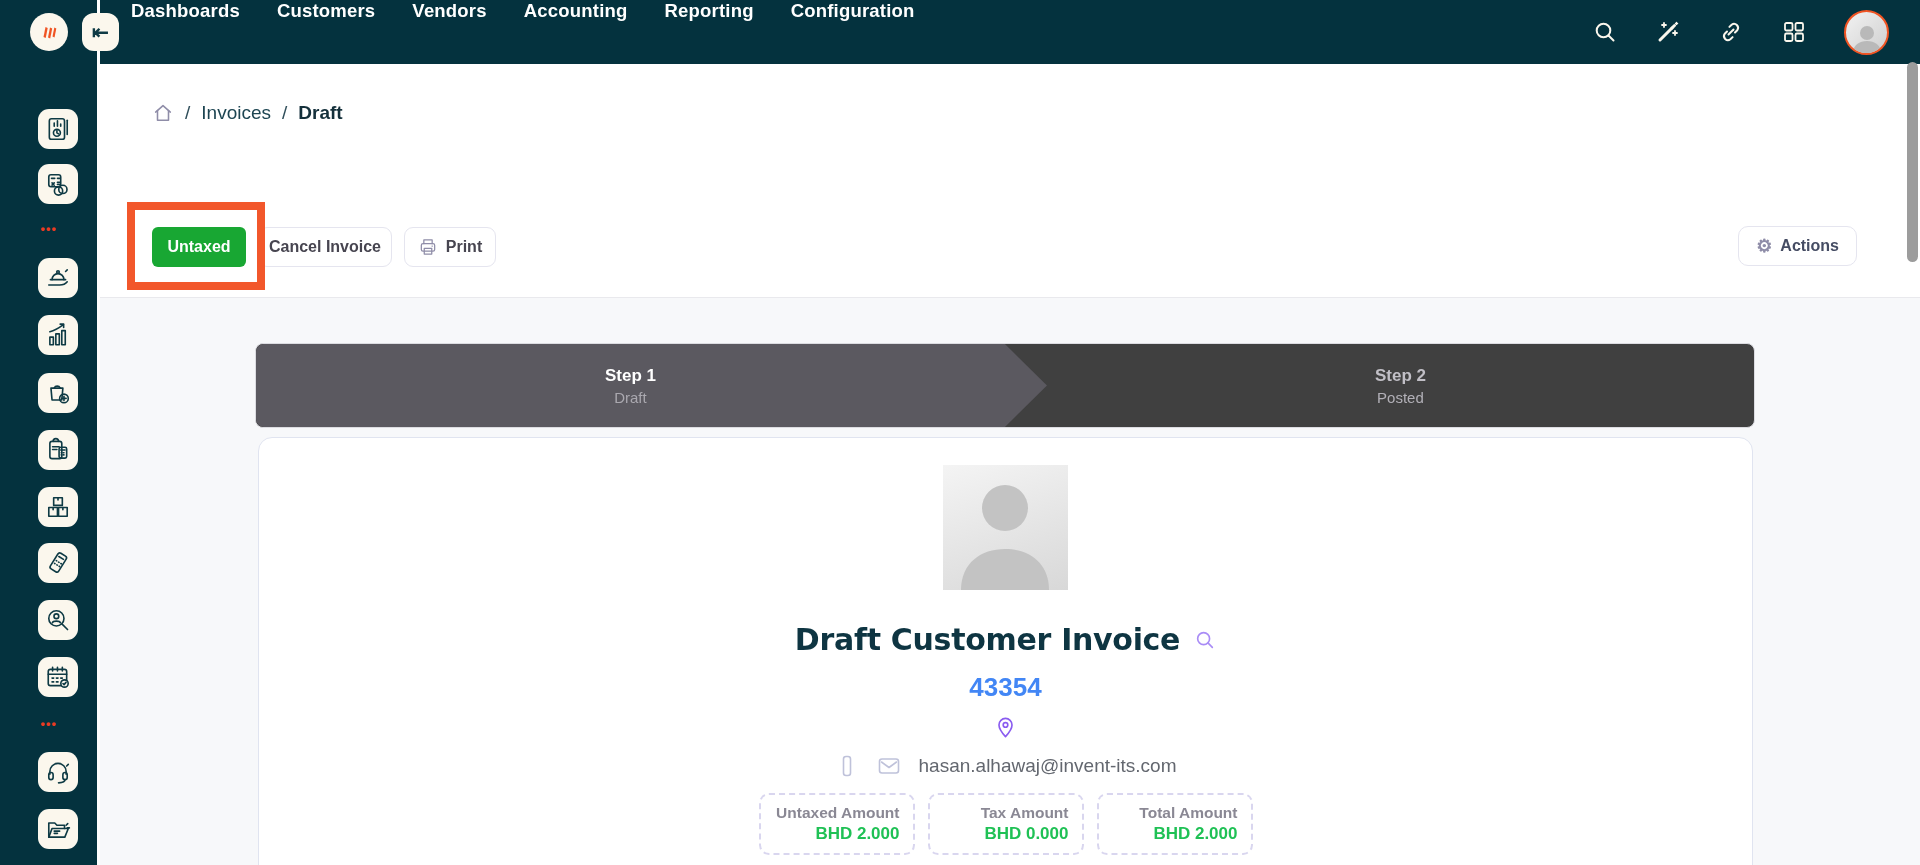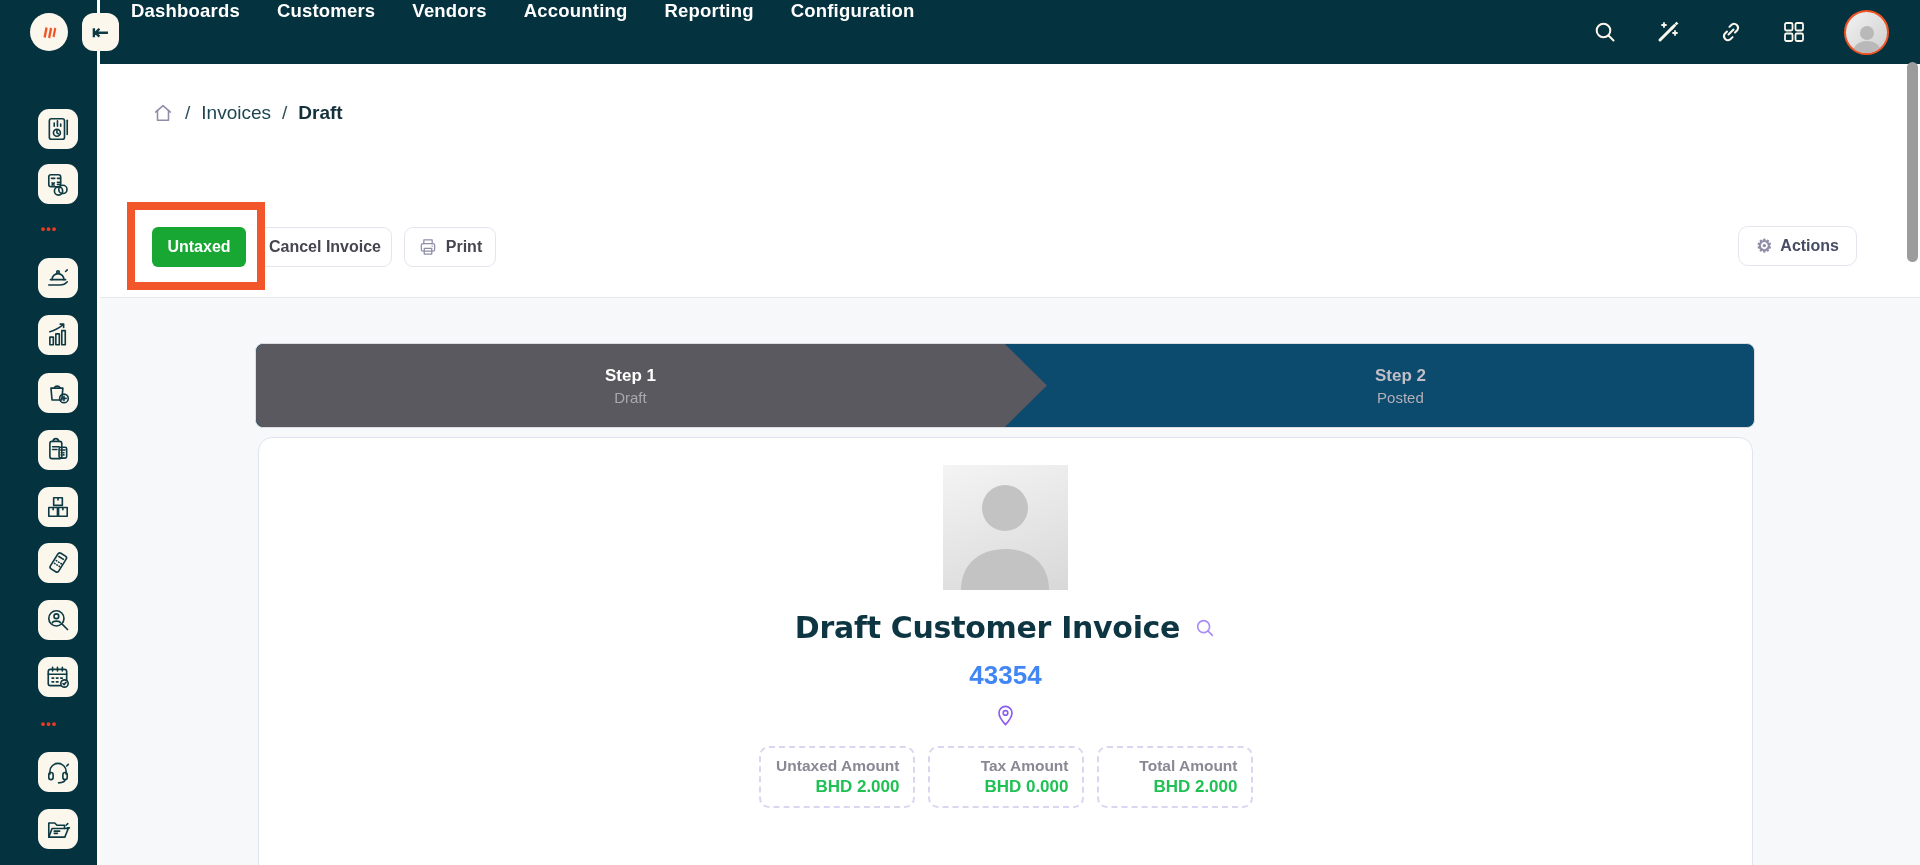--- a/index.html
+++ b/index.html
@@ -73,40 +73,40 @@
     font-weight:600; border-radius:10px; }
   .icon-inline { width:20px; height:20px; stroke:#8f8da8; fill:none;
     stroke-width:1.5; stroke-linecap:round; stroke-linejoin:round; }
   .gear-glyph { color:#8f8da8; font-size:18px; line-height:1; }
 
   .divider { position:absolute; left:0; right:0; top:233px; height:1px; background:#e9e9ed; }
   .gray { position:absolute; left:0; right:0; top:234px; bottom:0; background:#f7f8fa; }
 
   
   .stepper { position:absolute; left:157px; top:45px; width:1500px; height:85px;
-    background:#0c4a6e; border:1px solid #dcdce1; border-radius:8px; display:flex;
+    background:#404040; border:1px solid #dcdce1; border-radius:8px; display:flex;
     overflow:hidden; }
   .step { display:flex; flex-direction:column; align-items:center; justify-content:center;
     cursor:pointer; }
   .step-active { width:52.8%; background:#5b5960;
     clip-path:polygon(0 0, calc(100% - 42px) 0, 100% 50%, calc(100% - 42px) 100%, 0 100%);
     border-radius:8px 0 0 8px; padding-right:42px; }
   .step-active .step-title { color:#fff; font-weight:bold; font-size:17px; }
   .step-active .step-sub { color:#aaa8af; font-size:15px; margin-top:3px; }
   .step-pending { flex:1; }
   .step-pending .step-title { color:#c1bfc6; font-weight:bold; font-size:17px; }
   .step-pending .step-sub { color:#b2b0b7; font-size:15px; margin-top:3px; }
 
   
   .card { position:absolute; left:160px; top:139px; width:1495px; height:560px;
     background:#fff; border:1px solid #e0e4f0; border-radius:14px;
     display:flex; flex-direction:column; align-items:center; padding-top:27px; }
   .avatar-ph { width:125px; height:125px;
     background:linear-gradient(160deg,#f4f4f4,#d8d8d8); overflow:hidden; }
-  .card-title-row { margin-top:20px; display:flex; align-items:center; gap:14px; }
+  .card-title-row { margin-top:32px; display:flex; align-items:center; gap:14px; }
   .card-title { font-family:"DejaVu Sans",sans-serif; font-size:30px; font-weight:bold;
     color:#0e3542; letter-spacing:-.3px; }
   .zoom-icon { width:22px; height:22px; stroke:#a98cf6; fill:none; stroke-width:1.8;
     stroke-linecap:round; cursor:pointer; }
   .inv-number { margin-top:15px; color:#4286f5; font-size:26px; font-weight:bold;
     cursor:pointer; }
   .pin-wrap { margin-top:13px; cursor:pointer; }
   .pin-icon { width:23px; height:23px; stroke:#8a5cf0; fill:none; stroke-width:1.7;
     stroke-linecap:round; stroke-linejoin:round; }
   .contact { margin-top:11px; display:flex; align-items:center; gap:18px; }
@@ -352,20 +352,30 @@
 
         <div class="inv-number">43354</div>
 
         <div class="pin-wrap">
           <svg class="pin-icon" viewBox="0 0 24 24">
             <path d="M12 2.5a6.8 6.8 0 0 0-6.8 6.8C5.2 14 12 21.5 12 21.5s6.8-7.5 6.8-12.2A6.8 6.8 0 0 0 12 2.5z"></path>
             <circle cx="12" cy="9.3" r="2.4"></circle>
           </svg>
         </div>
 
+        <div class="contact">
+          <svg class="contact-icon" viewBox="0 0 24 24">
+            <rect x="8.5" y="2.5" width="7" height="19" rx="2.5"></rect>
+          </svg>
+          <svg class="contact-icon" viewBox="0 0 24 24">
+            <rect x="2.5" y="5" width="19" height="14" rx="2.5"></rect>
+            <path d="M4.5 8l7.5 5.5L19.5 8"></path>
+          </svg>
+          <span class="email">hasan.alhawaj@invent-its.com</span>
+        </div>
 
         <div class="stats">
           <div class="stat">
             <div class="stat-label">Untaxed Amount</div>
             <div class="stat-value">BHD 2.000</div>
           </div>
           <div class="stat">
             <div class="stat-label">Tax Amount</div>
             <div class="stat-value">BHD 0.000</div>
           </div>

